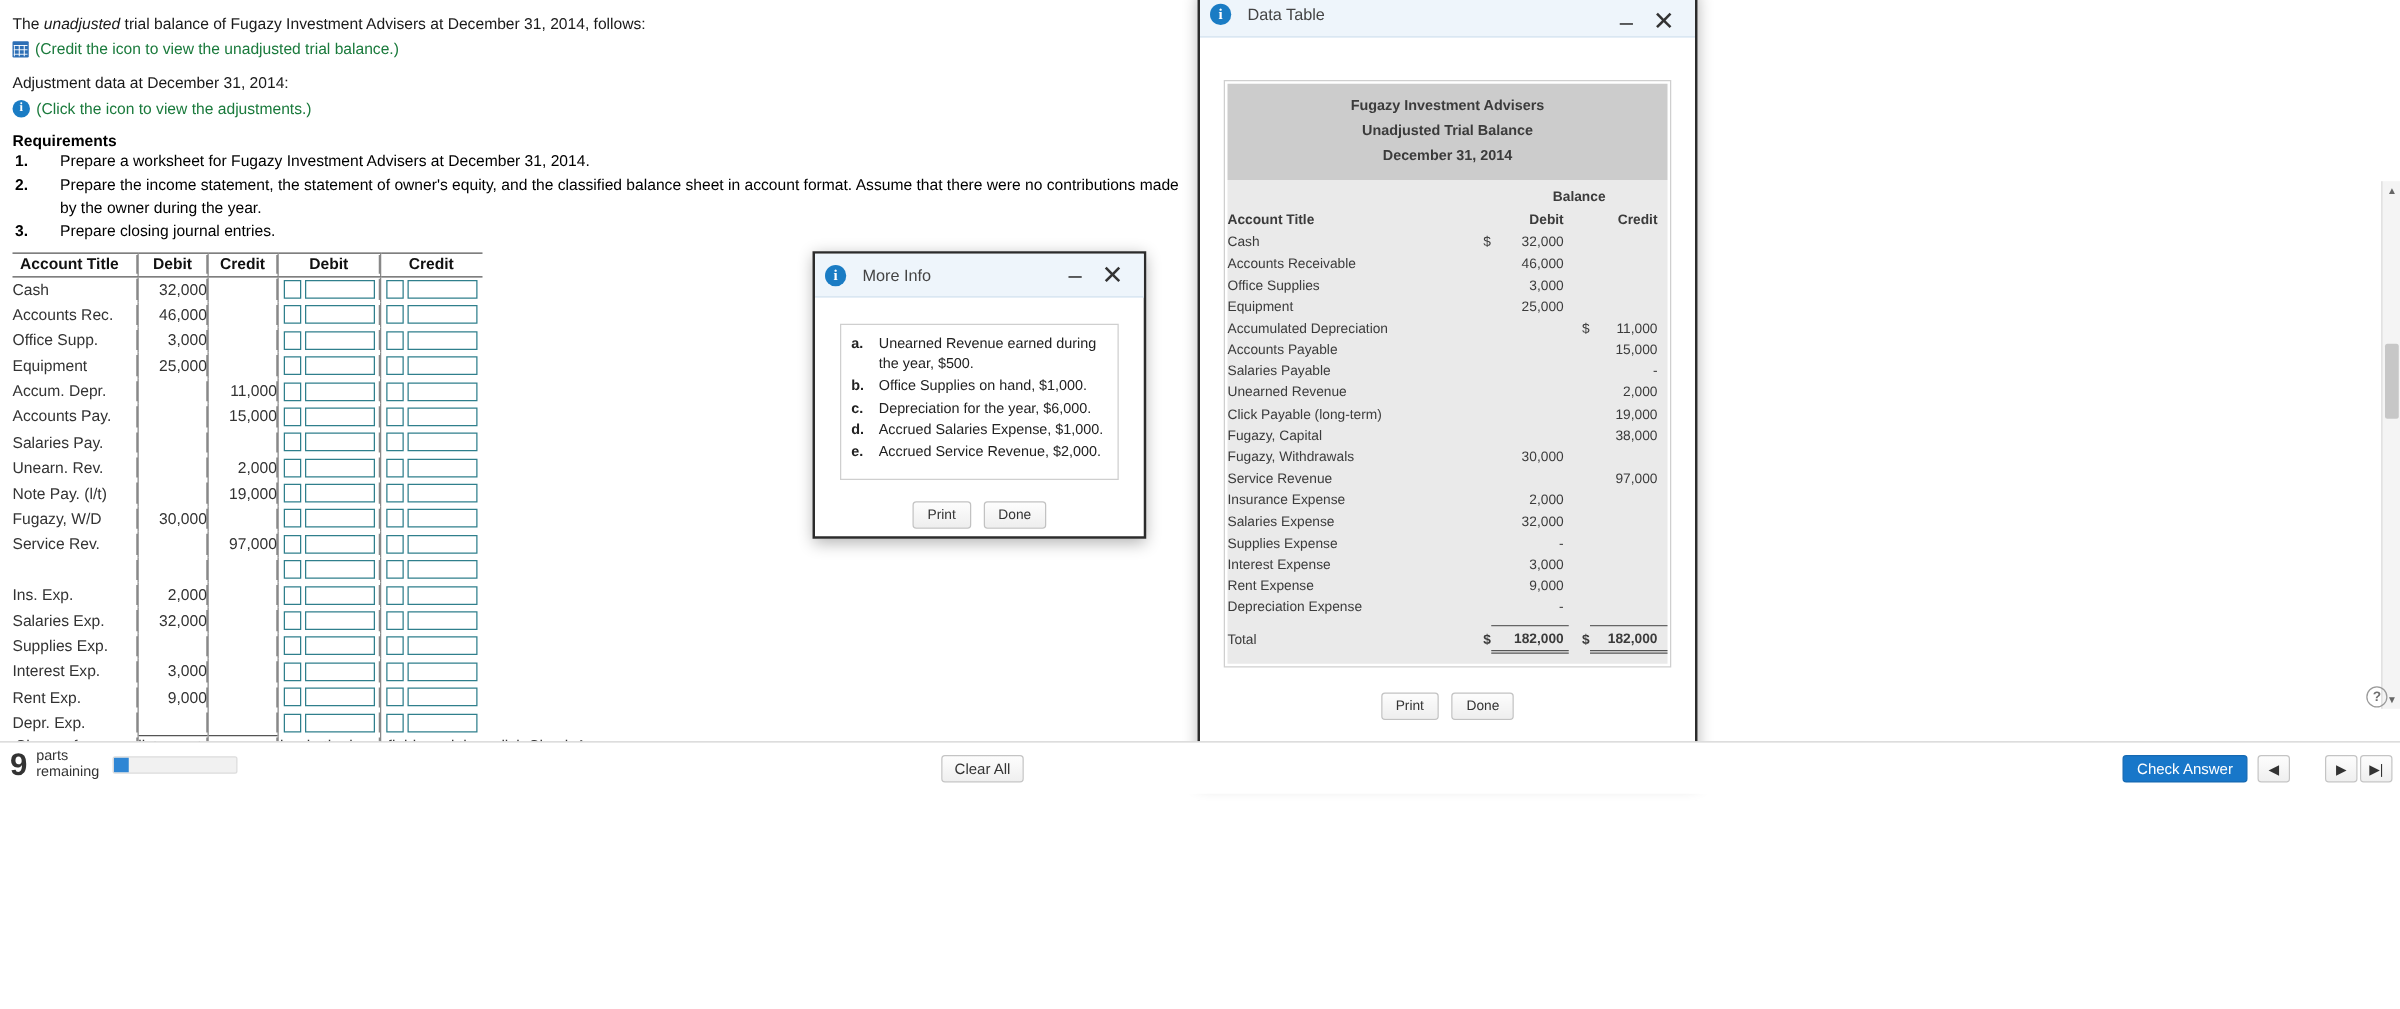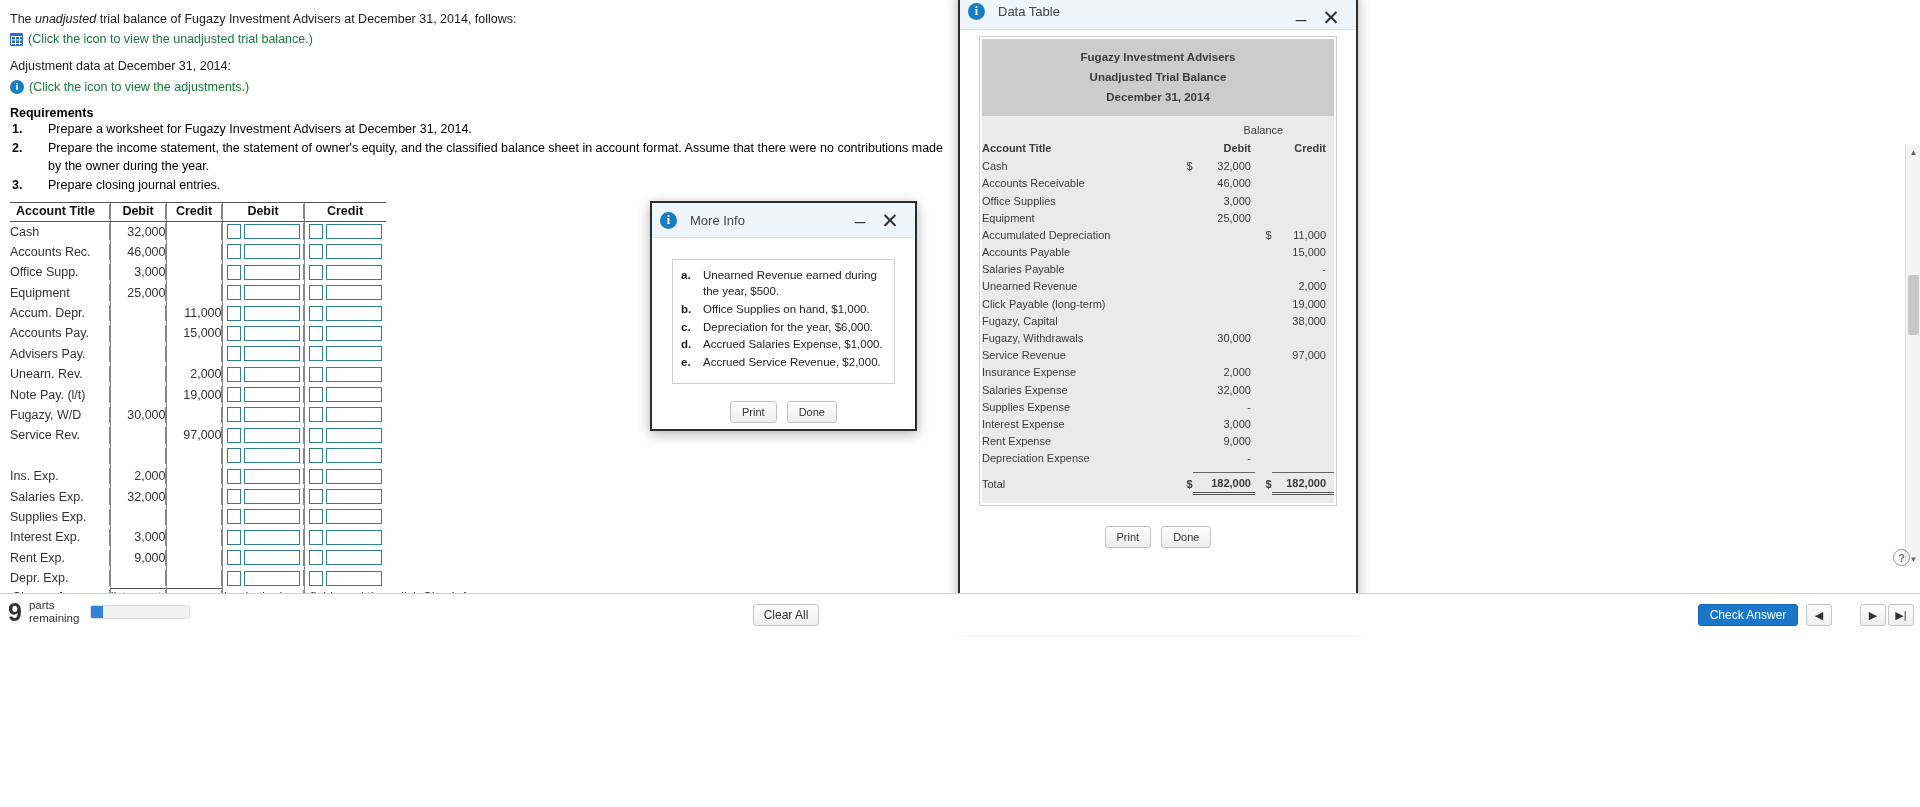--- a/index.html
+++ b/index.html
@@ -165,30 +165,30 @@
     min-width: 46px; height: 22px; padding: 0 11px; font-size: 11px; color: #333;
     background: linear-gradient(#fdfdfd,#eeeeee); border: 1px solid #c2c2c2;
     border-radius: 3px; cursor: pointer;
   }
 
   
   #datatable { left: 958px; top: -9px; width: 400px; height: 634px; }
   #datatable .dlg-hd { height: 37px; }
   #datatable .win-min { right: 44px; height: 37px; width: 22px; top: 7px; }
   #datatable .win-close { right: 14px; height: 37px; width: 22px; top: 6px; }
-  .dt-body { padding: 6px 19px 0 19px; }
+  .dt-body { padding: 34px 19px 0 19px; }
   .dt-frame { border: 1px solid #cfcfcf; padding: 2px; }
   .dt-head {
     background: #cccccc; text-align: center; padding: 8px 0 9px 0;
   }
   .dt-head div { font-size: 11.5px; font-weight: bold; color: #3b3b3b; line-height: 1.75; }
   .dt-tablewrap { background: #eaeaea; padding: 2px 0 8px 0; }
   .dt-table { width: 100%; border-collapse: collapse; font-size: 11px; color: #3b3b3b; }
   .dt-table td { padding: 2.6px 0; }
-  .dt-balance { text-align: center; font-weight: normal; font-size: 11px; padding-top: 6px !important; }
+  .dt-balance { text-align: center; font-weight: bold; font-size: 11px; padding-top: 6px !important; }
   .dt-colhead td { font-weight: bold; font-size: 11px; padding-bottom: 4px; }
   .c-title { padding-left: 8px; width: 162px; }
   .c-ds { width: 14px; text-align: right; }
   .c-dv { width: 52px; text-align: right; padding-right: 4px !important; }
   .c-cs { width: 14px; text-align: right; }
   .c-cv { width: 52px; text-align: right; padding-right: 8px !important; }
   .th-c { text-align: center !important; padding-right: 0 !important; }
   .dt-total td { font-weight: bold; padding-top: 4px; }
   .dt-total .c-title { font-weight: normal; }
   .dbl-under { border-bottom: 3px double #555; }
@@ -200,21 +200,21 @@
 <div id="root">
 
   <div class="problem">
 
     <div class="ptext">
       <span>The </span><i>unadjusted</i><span> trial balance of Fugazy Investment Advisers at December 31, 2014, follows:</span>
     </div>
 
     <div class="linkline">
       <span class="grid-icon"></span>
-      <span class="linklbl">(Click the icon to view the unadjusted trial balance.)</span>
+      <span class="linklbl">(Credit the icon to view the unadjusted trial balance.)</span>
     </div>
 
     <div class="gap"></div>
 
     <div class="ptext">Adjustment data at December 31, 2014:</div>
 
     <div class="linkline">
       <span class="info-icon">i</span>
       <span class="linklbl">(Click the icon to view the adjustments.)</span>
     </div>
@@ -342,21 +342,21 @@
                 </div>
               </td>
               <td class="dbl">
                 <div class="inp-pair">
                   <span class="inp-s"></span>
                   <span class="inp-l"></span>
                 </div>
               </td>
             </tr>
             <tr>
-              <td class="cell-title">Advisers Pay.</td>
+              <td class="cell-title">Salaries Pay.</td>
               <td class="cell-num dbl"></td>
               <td class="cell-num dbl"></td>
               <td class="dbl">
                 <div class="inp-pair">
                   <span class="inp-s"></span>
                   <span class="inp-l"></span>
                 </div>
               </td>
               <td class="dbl">
                 <div class="inp-pair">

